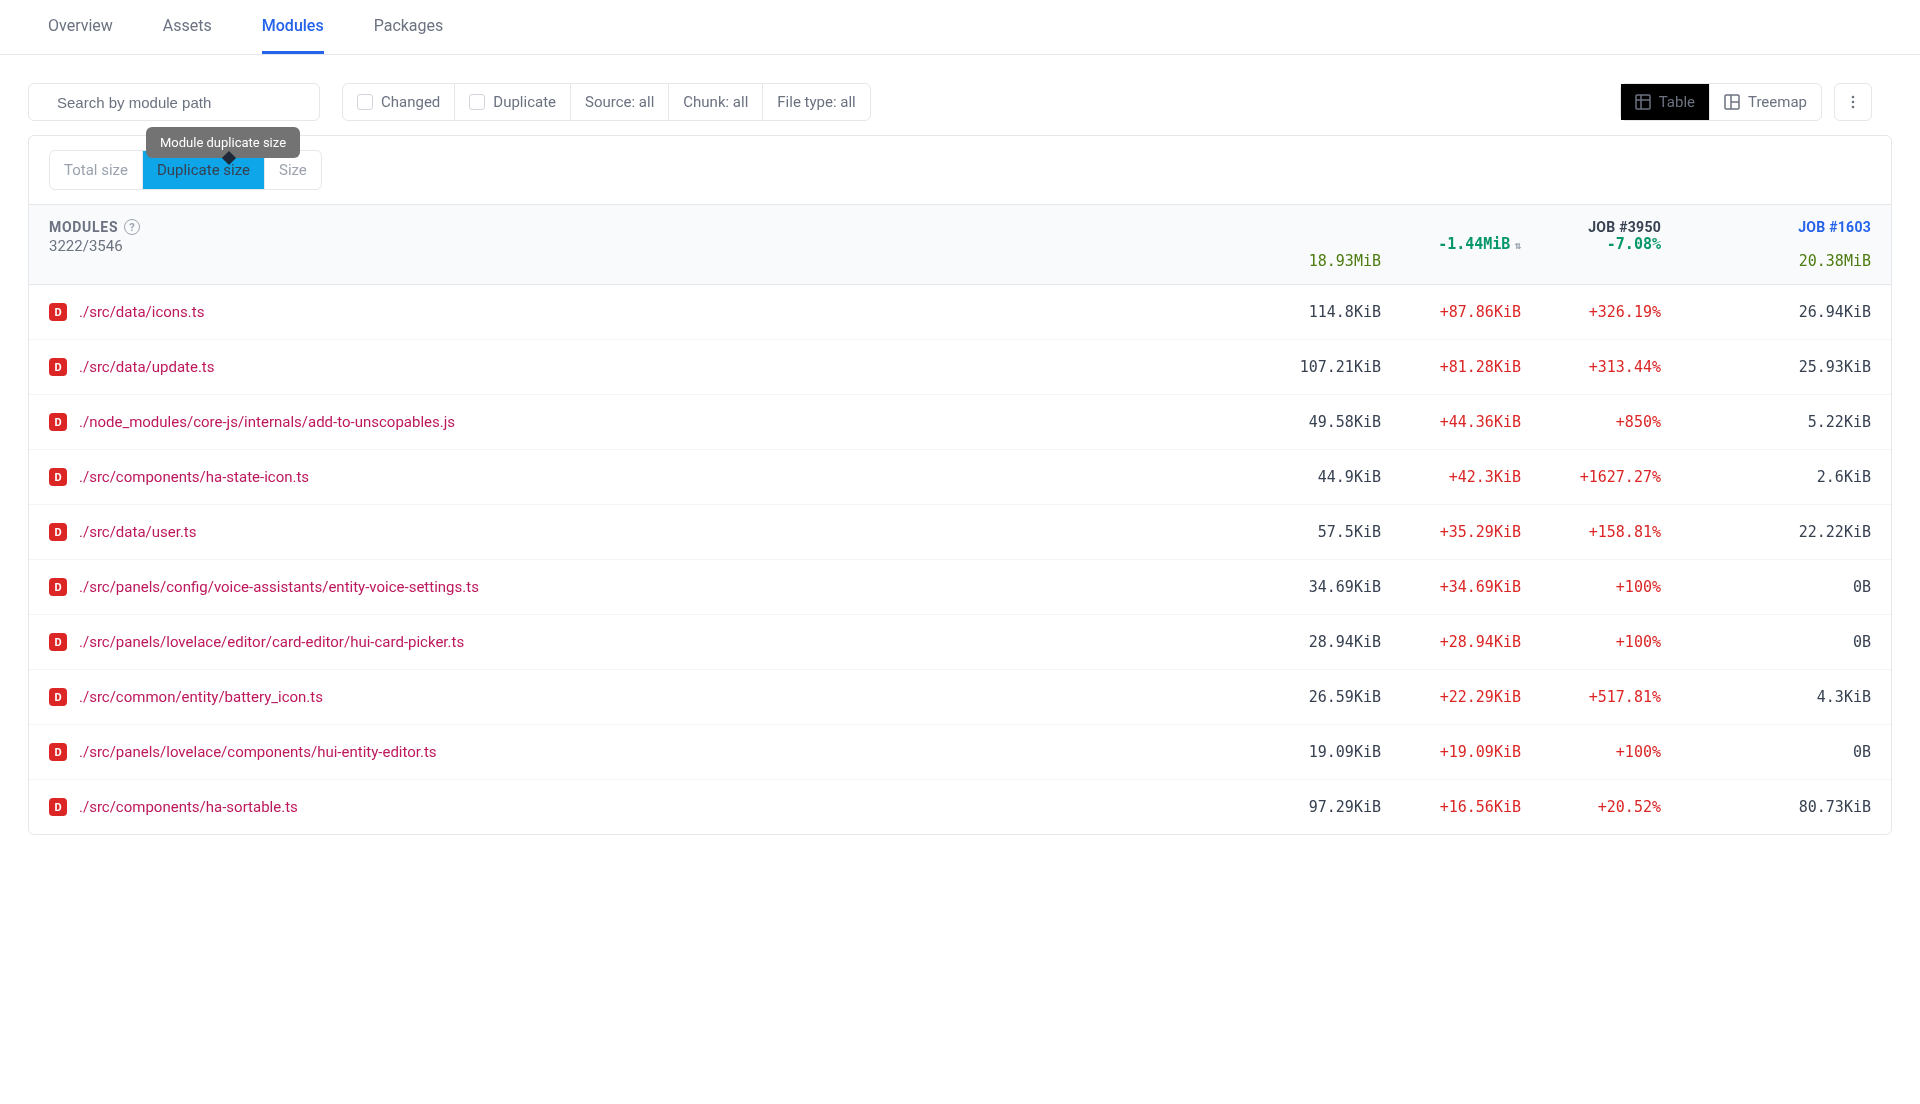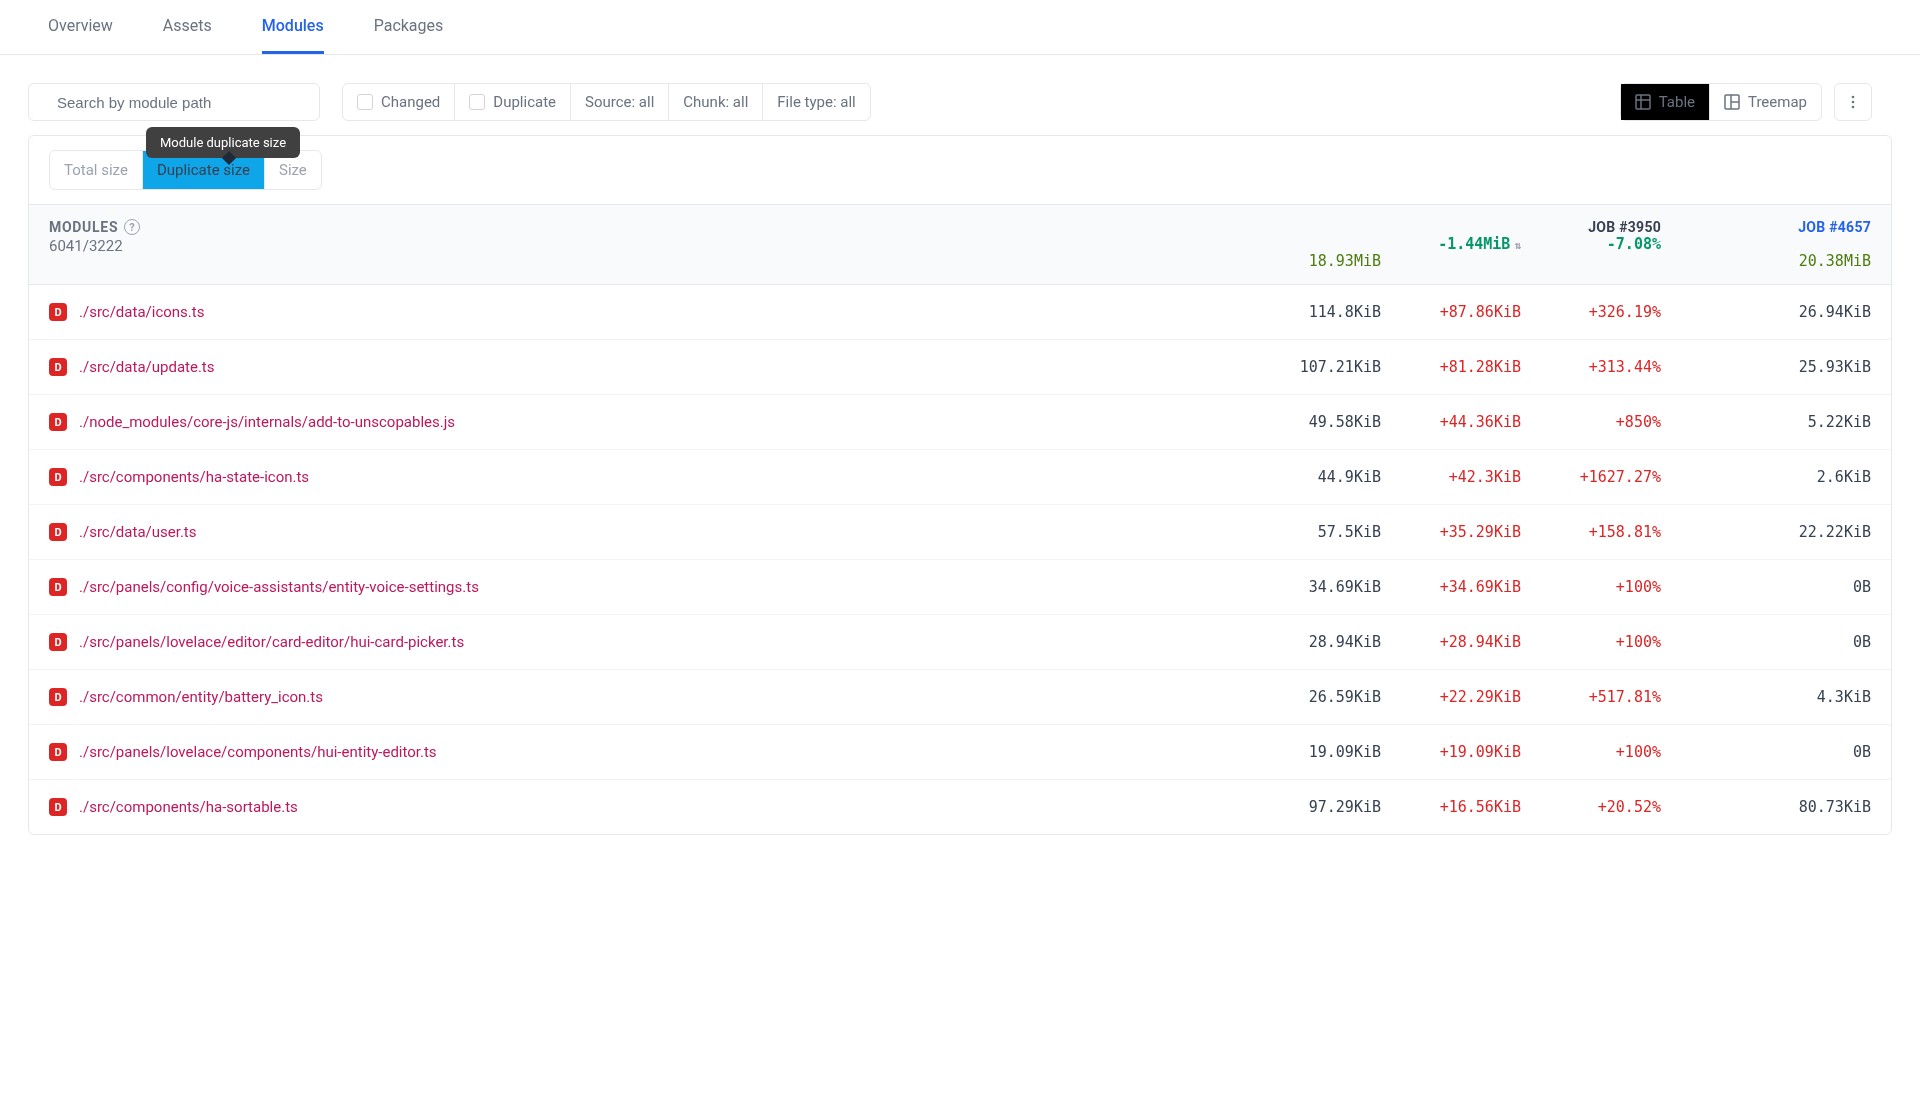--- a/index.html
+++ b/index.html
@@ -95,21 +95,21 @@
       align-items: center;
       justify-content: center;
       cursor: pointer;
       color: #6b7280;
     }
     .tooltip-wrap { position: relative; }
     .tooltip {
       position: absolute;
       top: 44px;
       left: 118px;
-      background: #404040;
+      background: #737373;
       color: #fff;
       padding: 8px 14px;
       border-radius: 6px;
       font-size: 13px;
       white-space: nowrap;
       z-index: 10;
     }
     .tooltip::after {
       content: "";
       position: absolute;
@@ -280,38 +280,38 @@
     <div class="size-tab active">Duplicate size</div>
     <div class="size-tab">Size</div>
   </div>
 
   <div class="table-header">
     <div class="th-left">
       <div class="th-title">
         <span>MODULES</span>
         <span class="help-icon">?</span>
       </div>
-      <div class="th-sub">6041/3222</div>
+      <div class="th-sub">3222/3546</div>
     </div>
     <div class="th-col">
       <div>&nbsp;</div>
       <div class="mono col-val">18.93MiB</div>
     </div>
     <div class="th-col narrow">
       <div>&nbsp;</div>
       <div class="mono green">
         <span>-1.44MiB</span><span class="sort-icon">⇅</span>
       </div>
     </div>
     <div class="th-col narrow">
       <div class="job-label">JOB #3950</div>
       <div class="mono green">-7.08%</div>
     </div>
     <div class="th-col wide">
-      <div class="job-label link">JOB #4657</div>
+      <div class="job-label link">JOB #1603</div>
       <div class="mono col-val">20.38MiB</div>
     </div>
   </div>
 
   <div id="rows">
       <div class="row">
         <span class="badge">D</span>
         <span class="path">./src/data/icons.ts</span>
         <span class="cell dark">114.8KiB</span>
         <span class="cell narrow red">+87.86KiB</span>

